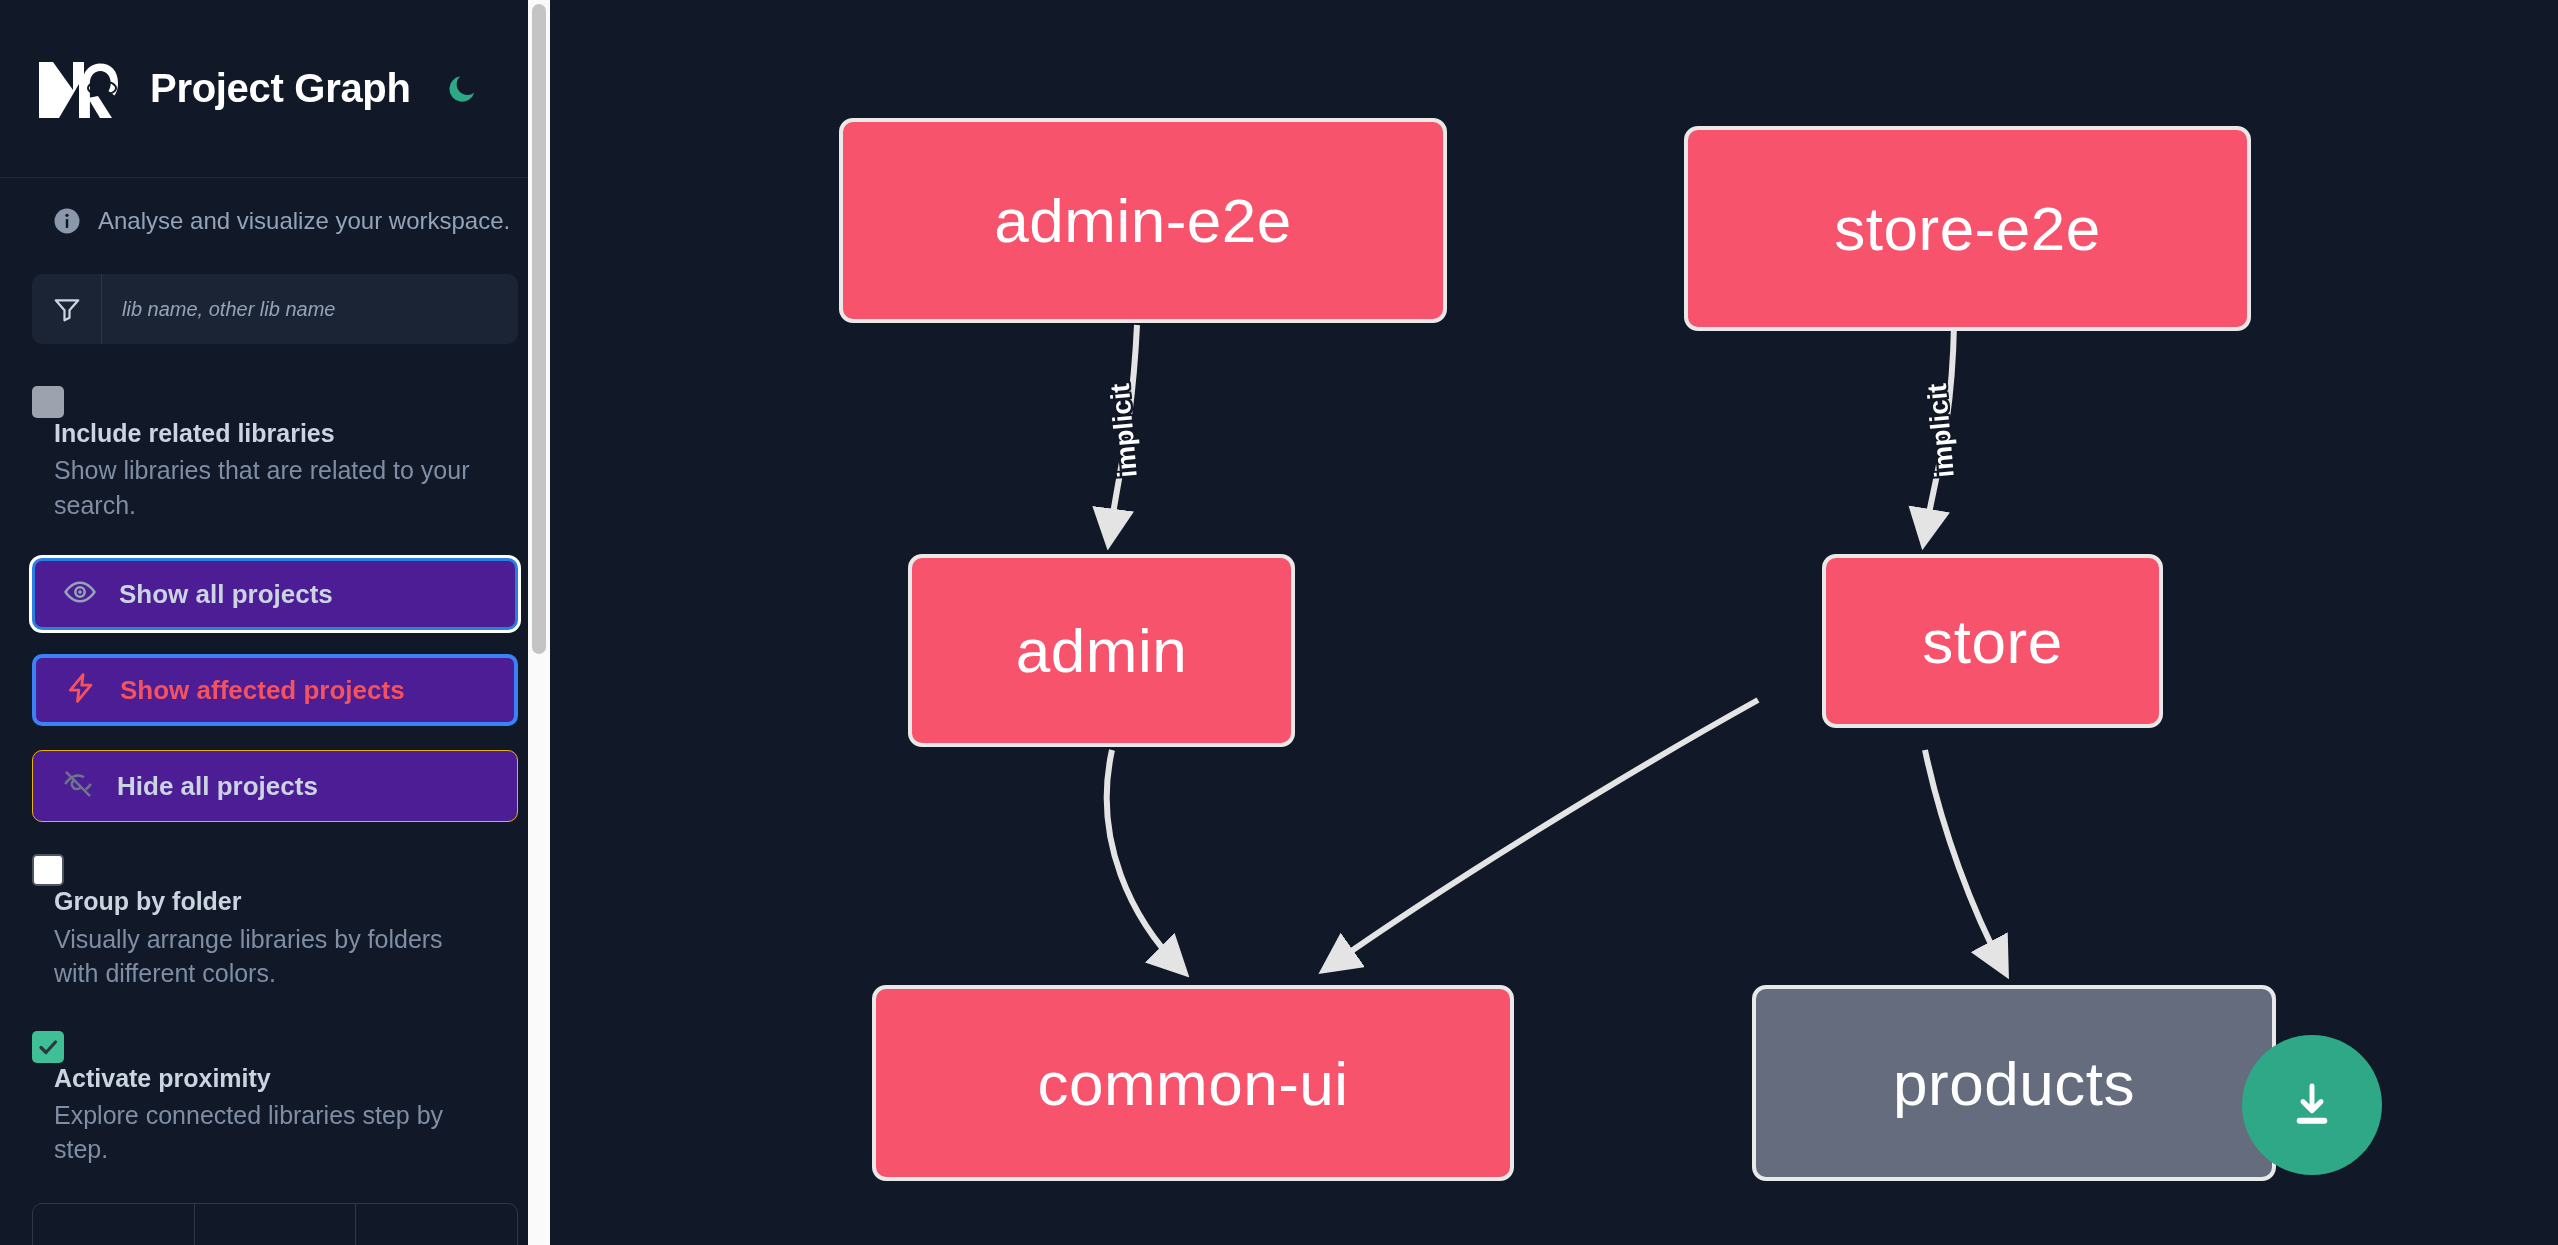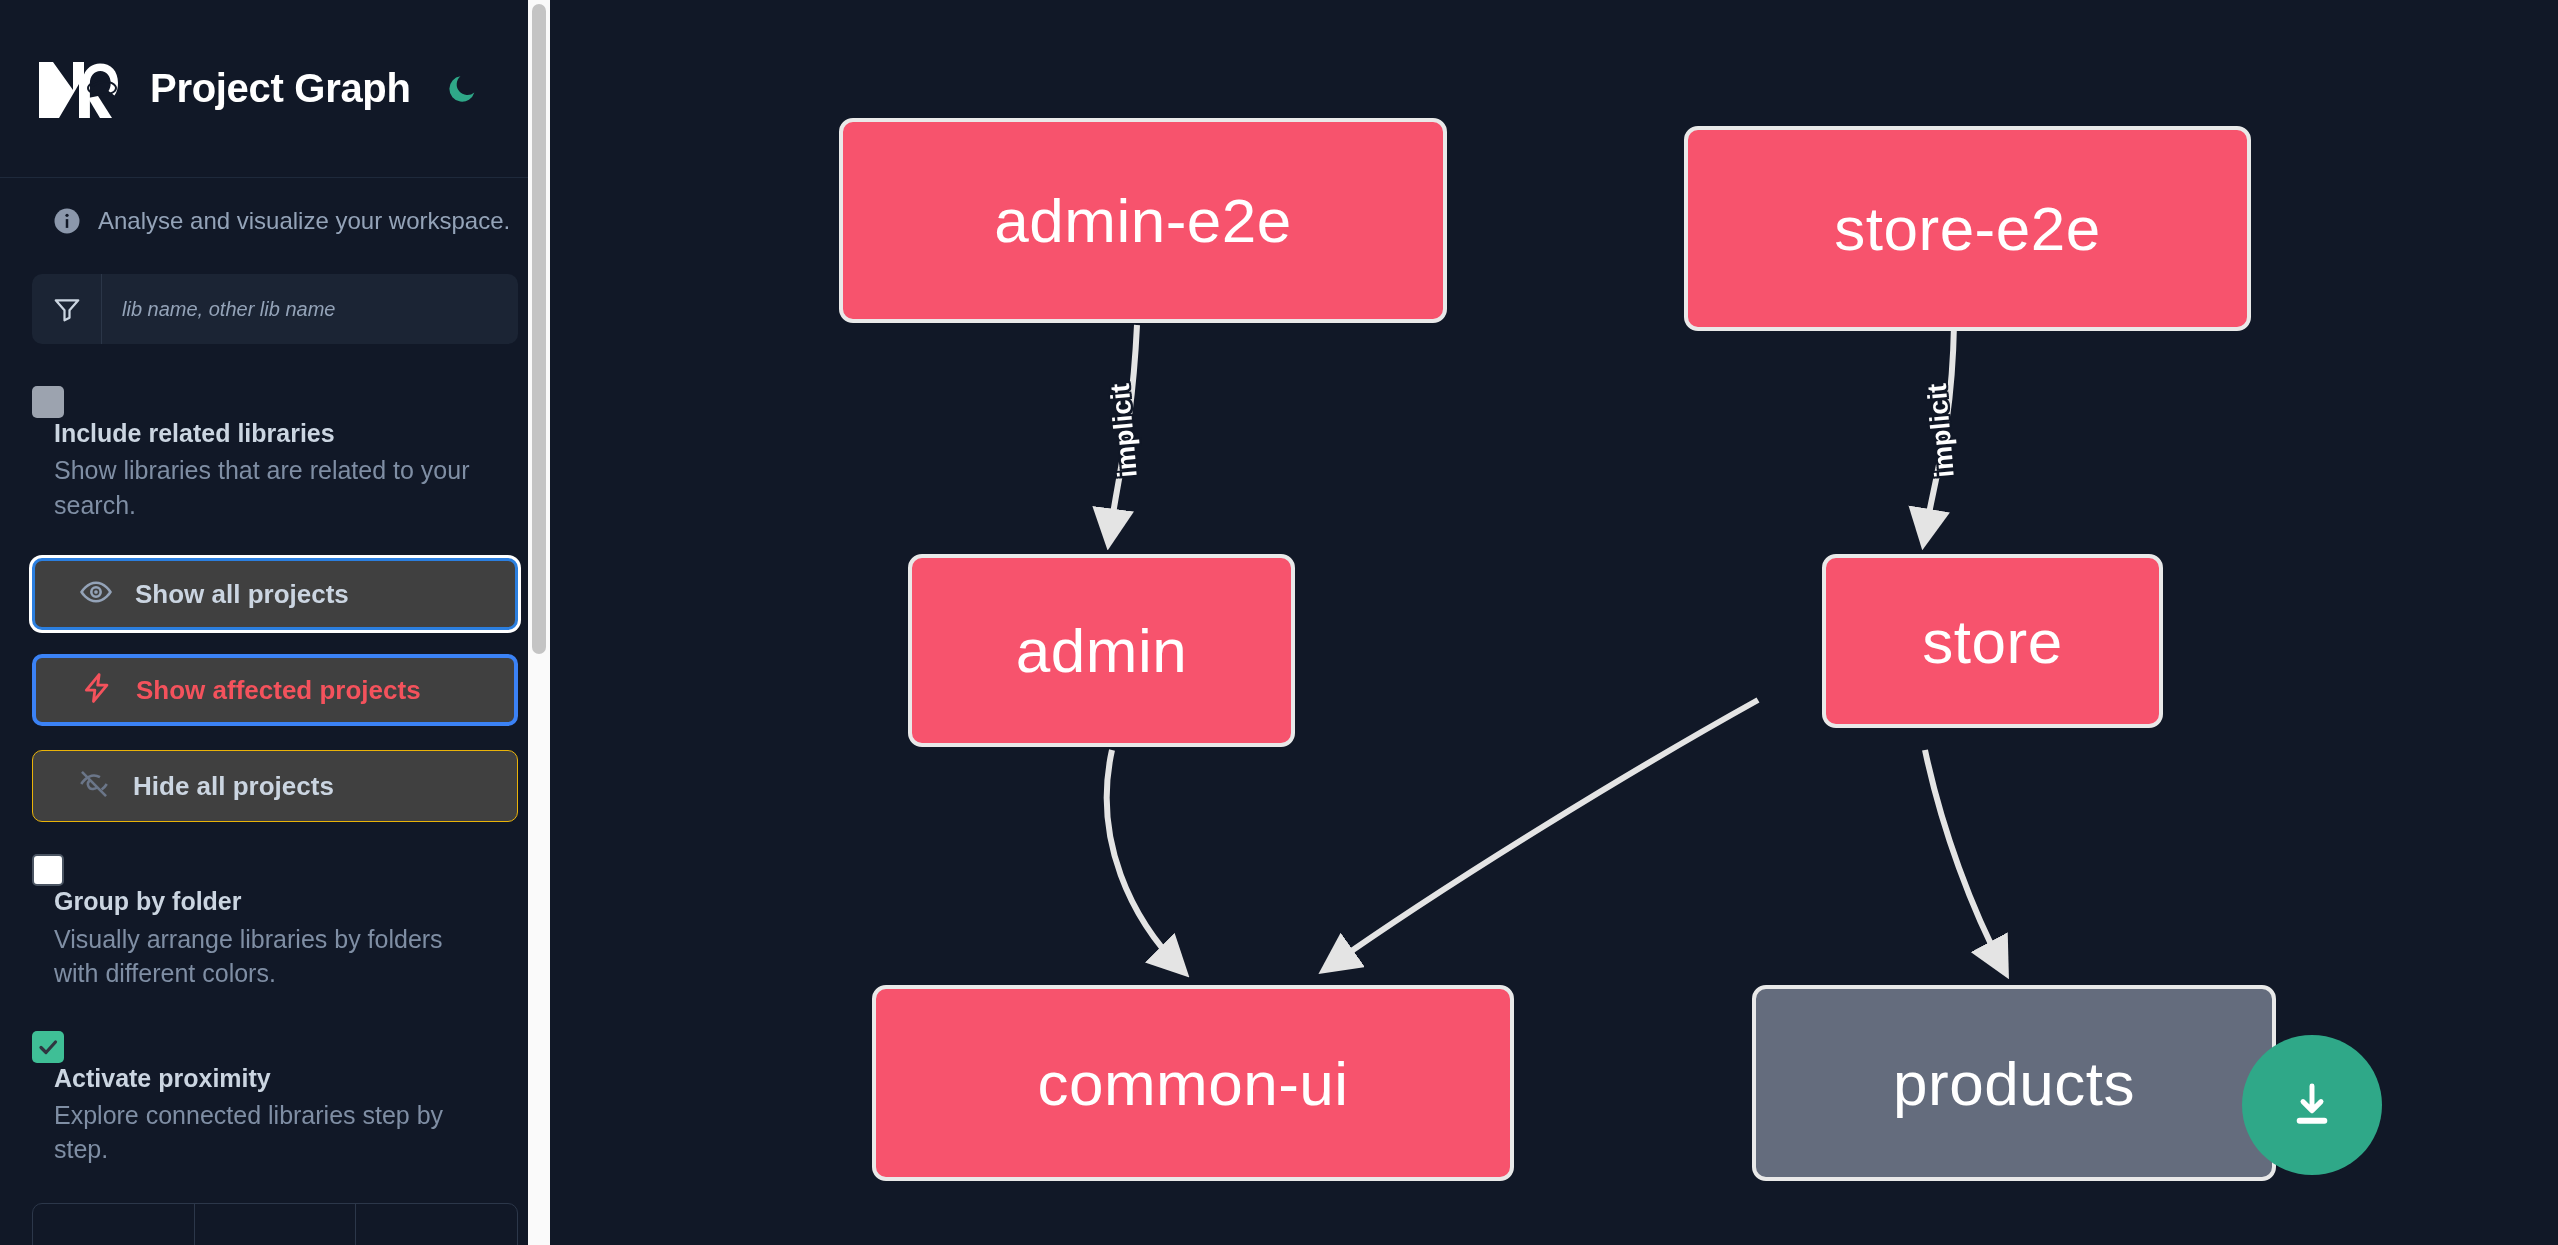--- a/index.html
+++ b/index.html
@@ -80,23 +80,23 @@
   .cbox.white { background: #ffffff; border: 2px solid #4b5563; }
   .cbox.green { background: #3fbf96; }
   .check-texts { margin-left: 22px; }
   .check-title { color: #cbd5e1; font-size: 25px; font-weight: 700; line-height: 1.25; }
   .check-desc { color: #7f8ea4; font-size: 25px; line-height: 1.38; margin-top: 4px; max-width: 420px; }
 
   .btn {
     display: flex; align-items: center;
     height: 72px;
     border-radius: 10px;
-    padding: 0 44px;
+    padding: 0 28px;
     margin-bottom: 24px;
-    background: #404040;
+    background: #4c1d95;
     cursor: pointer;
     border: 1px solid #2c374a;
   }
   .btn .blabel { font-size: 26px; font-weight: 700; margin-left: 22px; white-space: nowrap; }
   .btn-show-all { border: 3px solid #2b7fe0; box-shadow: 0 0 0 3px #ffffff; }
   .btn-show-all .blabel { color: #cbd5e1; }
   .btn-affected { border: 4px solid #3b82f6; }
   .btn-affected .blabel { color: #f4525c; }
   .btn-hide-all { border: 1px solid #eab308; }
   .btn-hide-all .blabel { color: #cbd5e1; }

